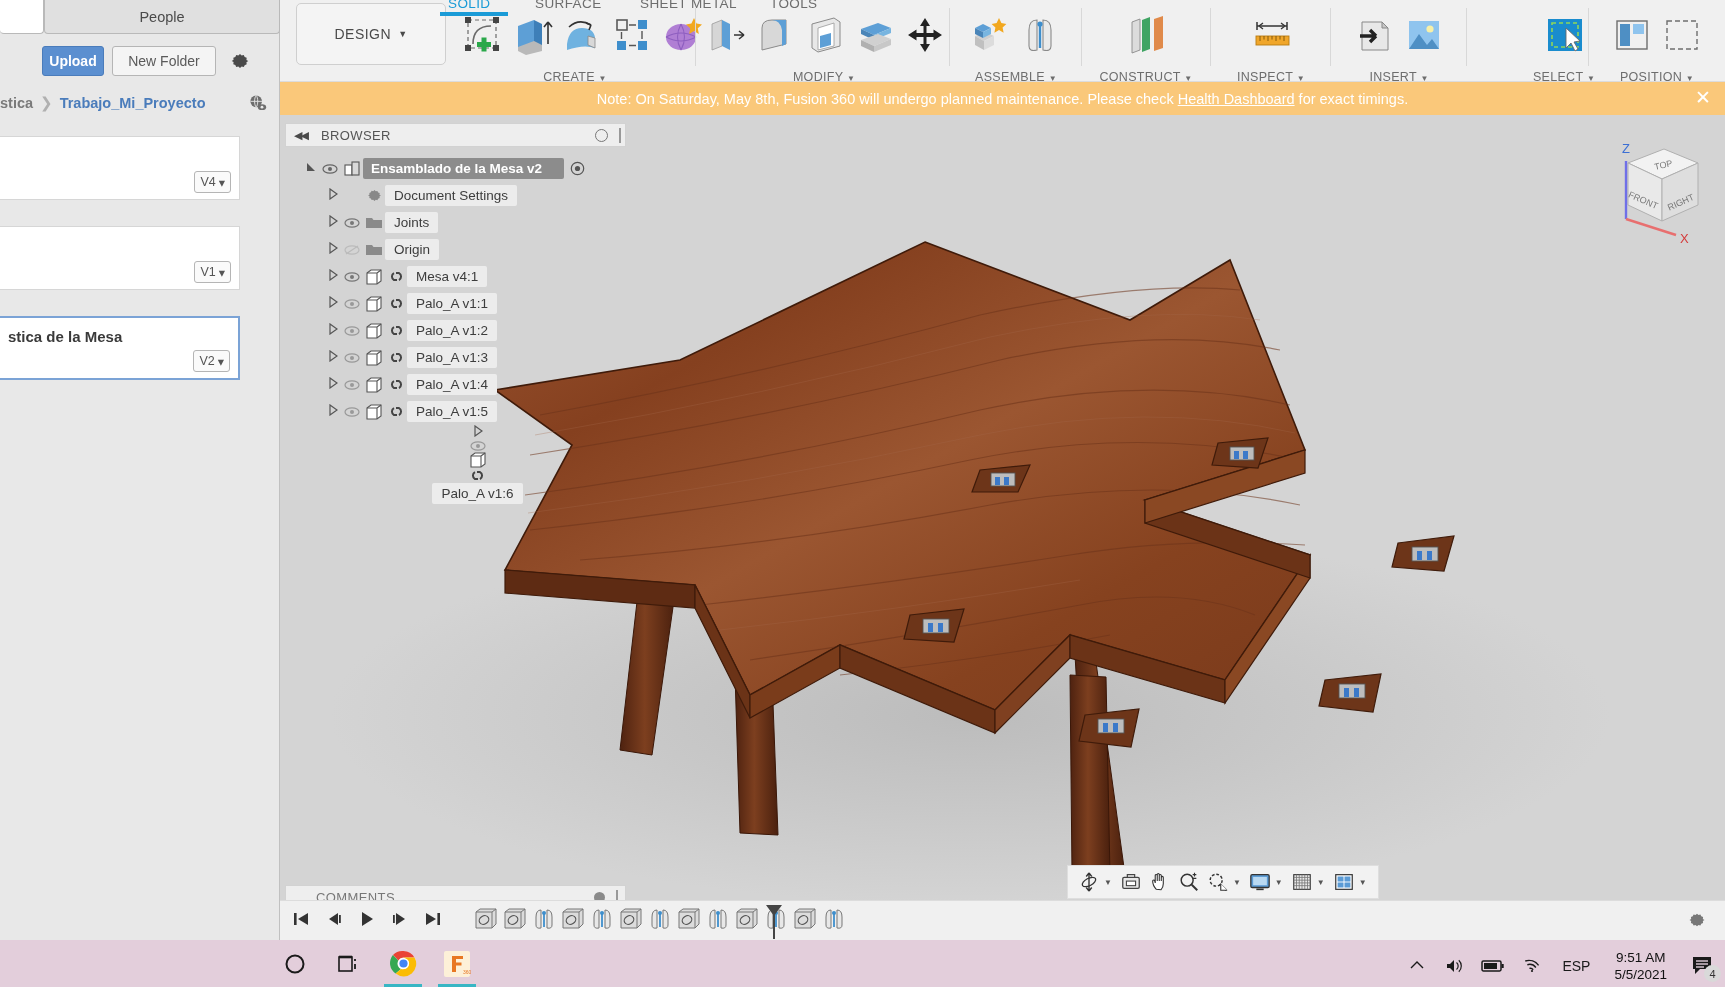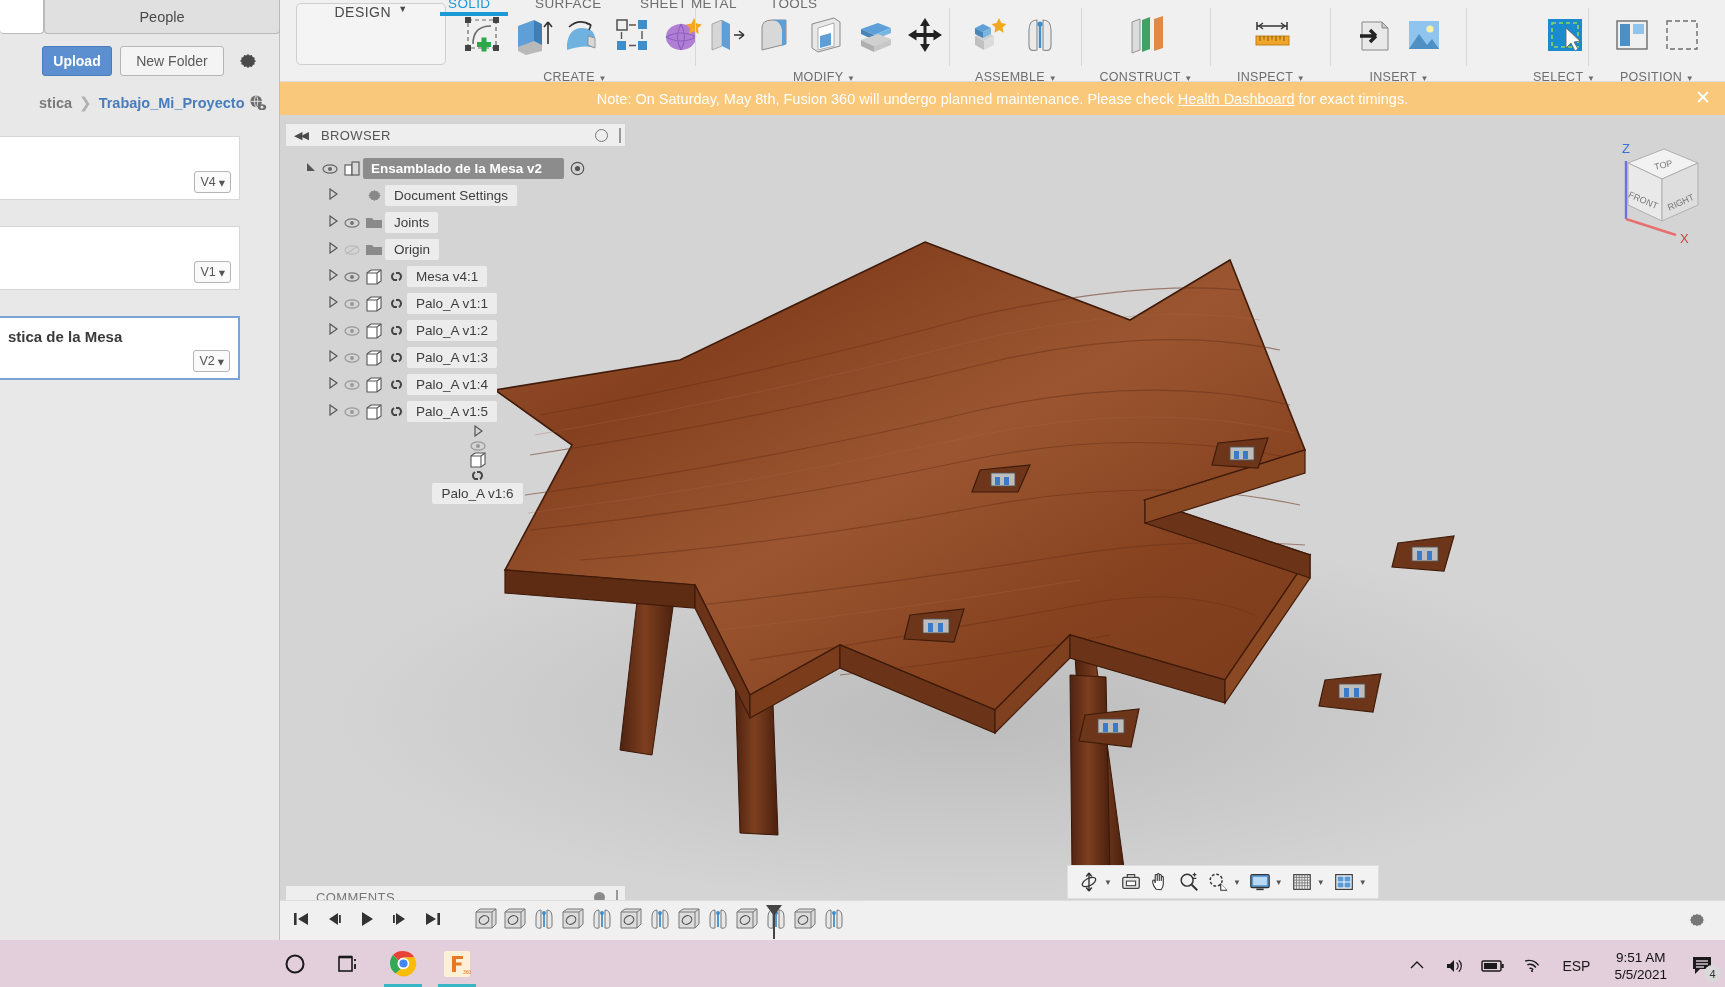--- a/index.html
+++ b/index.html
@@ -14,33 +14,33 @@
   .dp-tabs { position:absolute; left:0; top:0; width:280px; height:36px;
      display:flex; align-items:flex-start; }
   .dp-tab { height:34px; line-height:34px; font-size:14.5px; color:#4a4a4a;
      background:#e0e0e0; border:1px solid #b9b9b9; border-top:none;
      border-radius:0 0 4px 4px; text-align:center; }
   .dp-tab.partial { width:44px; background:#fff; border-left:none; }
   .dp-tab.people { flex:1; margin-left:0px; }
 
   .dp-actions { position:absolute; left:0; top:44px; width:280px; height:34px;
      display:flex; align-items:center; }
-  .btn-upload { margin-left:42px; width:70px; height:30px; background:#5b8fd0;
+  .btn-upload { margin-left:42px; width:62px; height:30px; background:#5b8fd0;
      color:#fff; font-size:14px; font-weight:bold; border:1px solid #4a7cbb;
      border-radius:3px; display:flex; align-items:center; justify-content:center; }
   .btn-newfolder { margin-left:8px; width:104px; height:30px; background:#f4f4f4;
      color:#5a5a5a; font-size:14px; border:1px solid #b5b5b5; border-radius:3px;
      display:flex; align-items:center; justify-content:center; }
   .dp-gear { margin-left:12px; width:24px; height:24px; display:flex;
      align-items:center; justify-content:center; }
 
   .dp-breadcrumb { position:absolute; left:0; top:92px; width:280px; height:22px;
      display:flex; align-items:center; font-size:14.5px; }
   .crumb { color:#4a7cbb; font-weight:bold; }
-  .crumb.dim { color:#7a7a7a; font-weight:bold;margin-left:39px; }
+  .crumb.dim { color:#7a7a7a; font-weight:bold; }
   .crumb-sep { color:#b0b0b0; margin:0 7px; font-size:15px; }
   .dp-globe { position:absolute; right:12px; top:93px; }
 
   .dp-card { position:absolute; left:-40px; width:280px; background:#fff;
      border:1px solid #d6d6d6; }
   .dp-card.c1 { top:136px; height:64px; }
   .dp-card.c2 { top:226px; height:64px; }
   .dp-card.c3 { top:316px; height:64px; border:2px solid #7ba3d6; }
   .dp-card-title { position:absolute; left:46px; top:10px; font-size:15px;
      font-weight:bold; color:#3a3a3a; white-space:nowrap; }
@@ -61,21 +61,21 @@
   .rtab { position:absolute; top:-4px; font-size:13.5px; letter-spacing:.4px;
      color:#6d6d6d; }
   .rtab.active { color:#1a9bd7; }
   .rtab-underline { position:absolute; top:12px; height:4px; background:#1a9bd7; }
 
   
   .ribbon { position:absolute; left:0; top:0; width:100%; height:82px;
      background:#f0f0f0; border-bottom:1px solid #dcdcdc; }
   .design-box { position:absolute; left:16px; top:3px; width:150px; height:62px;
      background:#f4f4f4; border:1px solid #cfcfcf; border-radius:5px;
-     display:flex; align-items:flex-start; justify-content:center;
+     display:flex; align-items:center; justify-content:center;
      font-size:14px; color:#4a4a4a; letter-spacing:.5px; }
   .panel { position:absolute; top:14px; height:68px; }
   .panel-icons { display:flex; align-items:flex-start; gap:6px; height:48px; }
   .panel-label { position:absolute; bottom:-2px; width:100%; text-align:center;
      font-size:12.5px; color:#6d6d6d; letter-spacing:.3px; white-space:nowrap; }
   .sep { position:absolute; top:8px; width:1px; height:58px; background:#d8d8d8; }
   .ico { width:44px; height:46px; position:relative; }
   .ico svg { display:block; }
 
   

